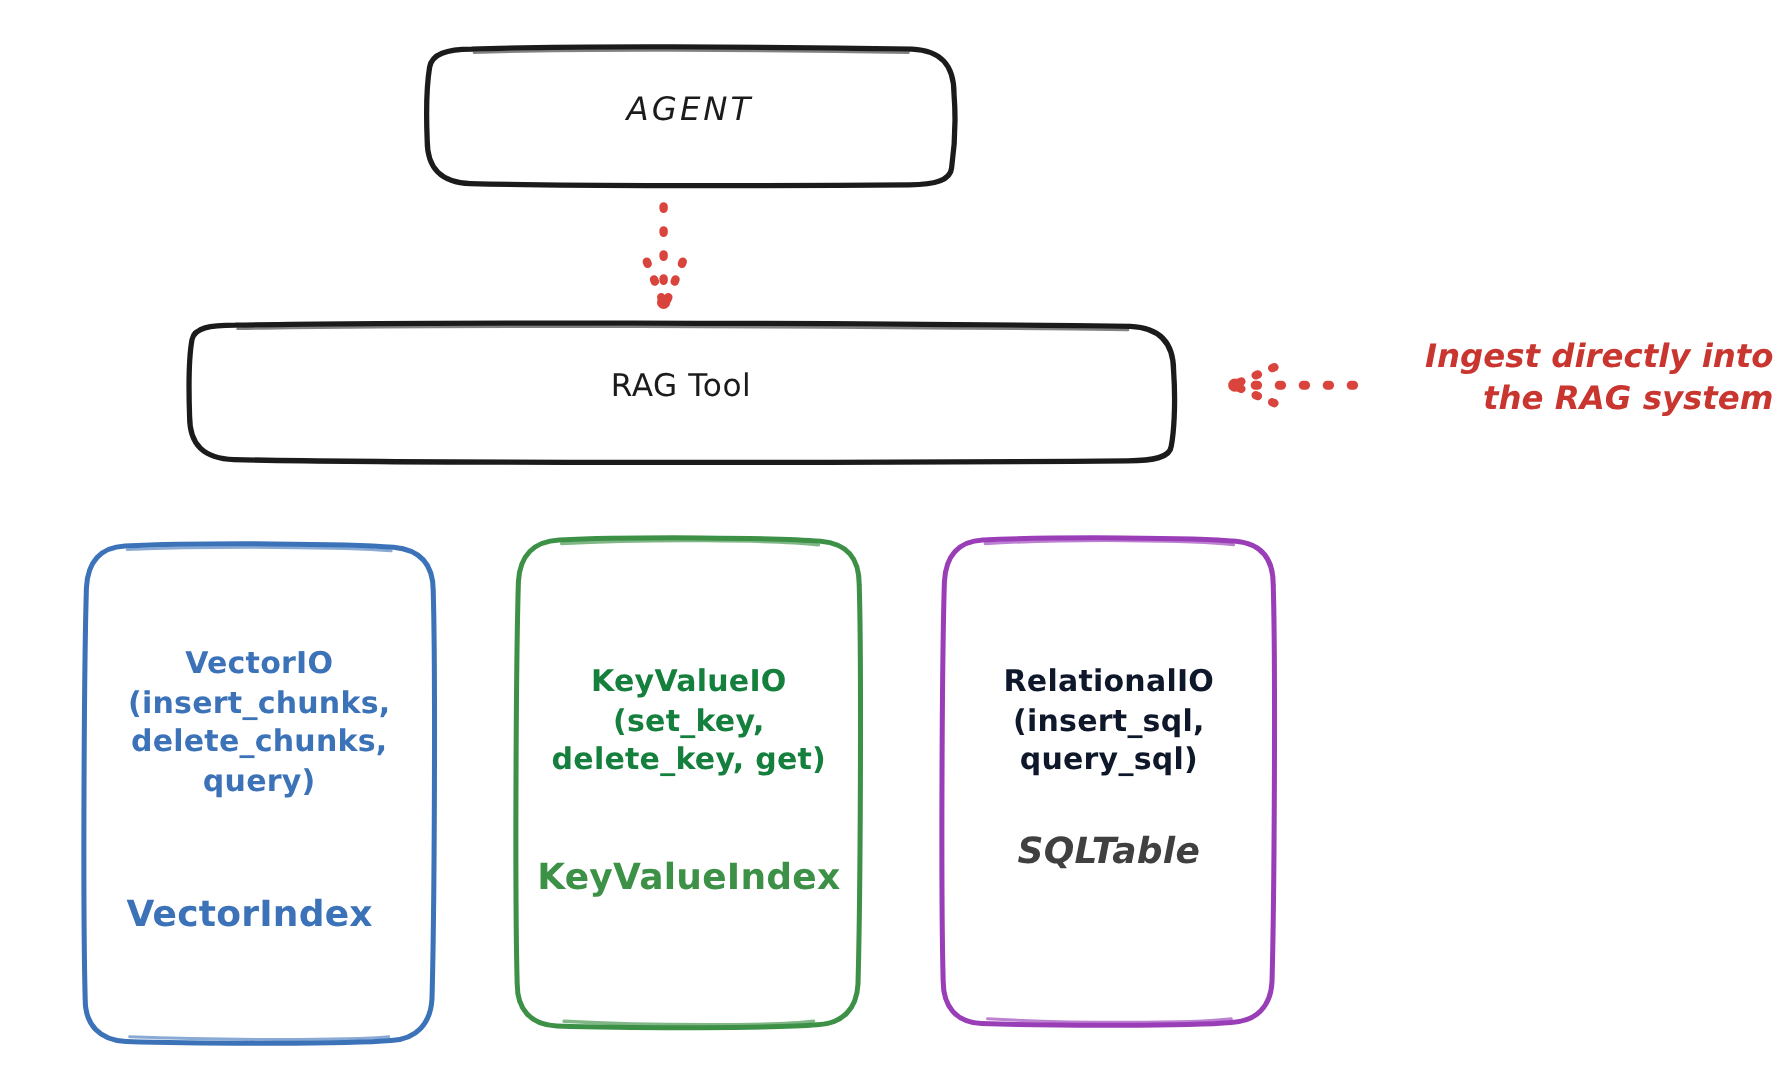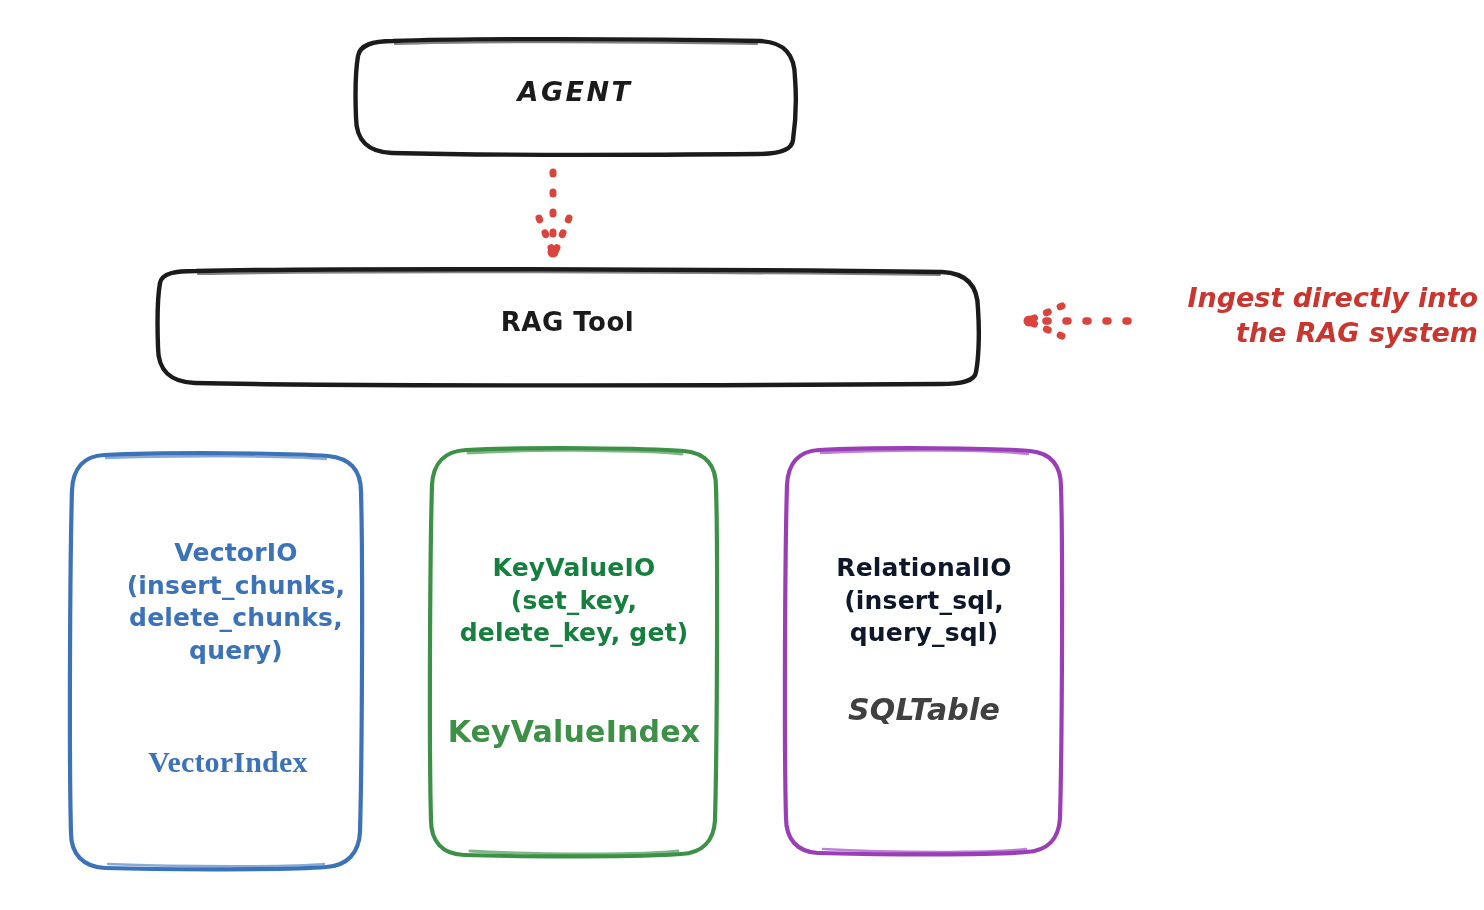--- a/index.html
+++ b/index.html
@@ -33,54 +33,54 @@
 
   
   #agent-label {
     left: 355px;
     top: 76px;
     width: 440px;
     font-size: 27px;
     letter-spacing: 2.5px;
     font-style: italic;
     color: #1b1b1b;
-    font-weight: 700;
+    font-weight: 400;
   }
 
   
   #rag-label {
     left: 157px;
     top: 307px;
     width: 821px;
     font-size: 26px;
     letter-spacing: 0.5px;
     color: #1b1b1b;
-    font-weight: 700;
+    font-weight: 400;
   }
 
   
   .leaf-label {
     position: absolute;
     text-align: center;
     white-space: pre-line;
     font-size: 25px;
     line-height: 1.30;
     font-weight: 600;
     letter-spacing: 0.2px;
   }
   .leaf-sub {
     position: absolute;
     text-align: center;
     font-size: 30px;
     font-weight: 600;
     letter-spacing: 0.2px;
   }
 
-  #vector-api   { left: 72px;  top: 537px; width: 288px; color: #3b72b8; padding-left: 20px; }
-  #vector-index { left: 84px;  top: 745px; width: 288px; color: #3b72b8; font-family: Liberation Serif, serif; }
+  #vector-api   { left: 72px;  top: 537px; width: 288px; color: #3b72b8; }
+  #vector-index { left: 64px;  top: 745px; width: 288px; color: #3b72b8; }
 
   #kv-api       { left: 432px; top: 552px; width: 284px; color: #15803d; }
   #kv-index     { left: 432px; top: 714px; width: 284px; color: #3d9147; }
 
   #rel-api      { left: 787px; top: 552px; width: 274px; color: #0f172a; }
   #rel-table    { left: 787px; top: 692px; width: 274px; color: #404040; font-style: italic; }
 
   
   #annotation {
     position: absolute;

